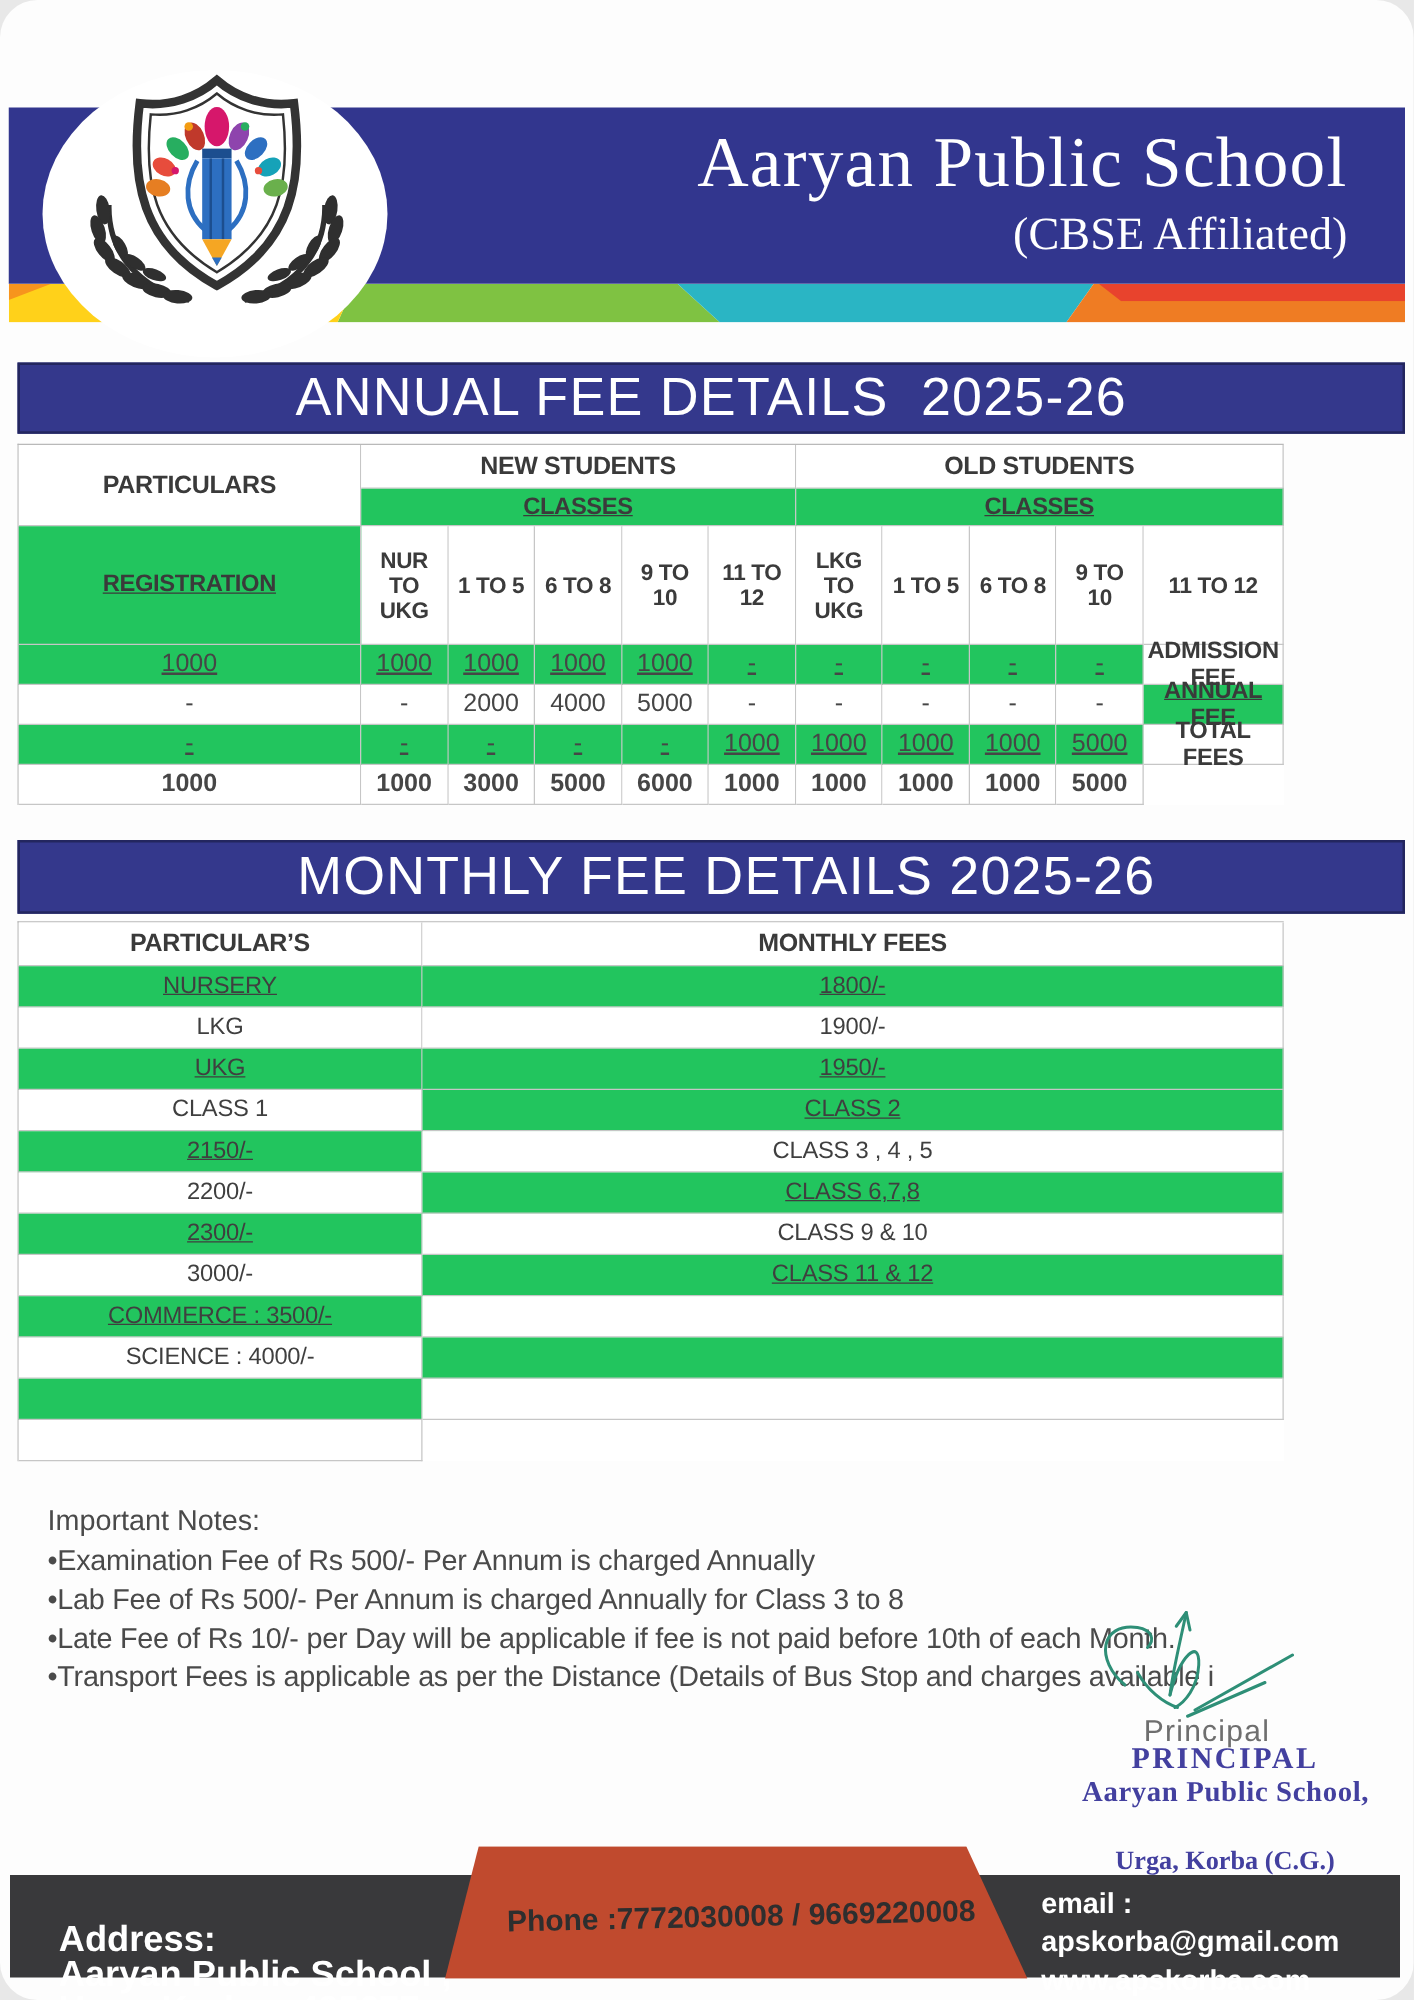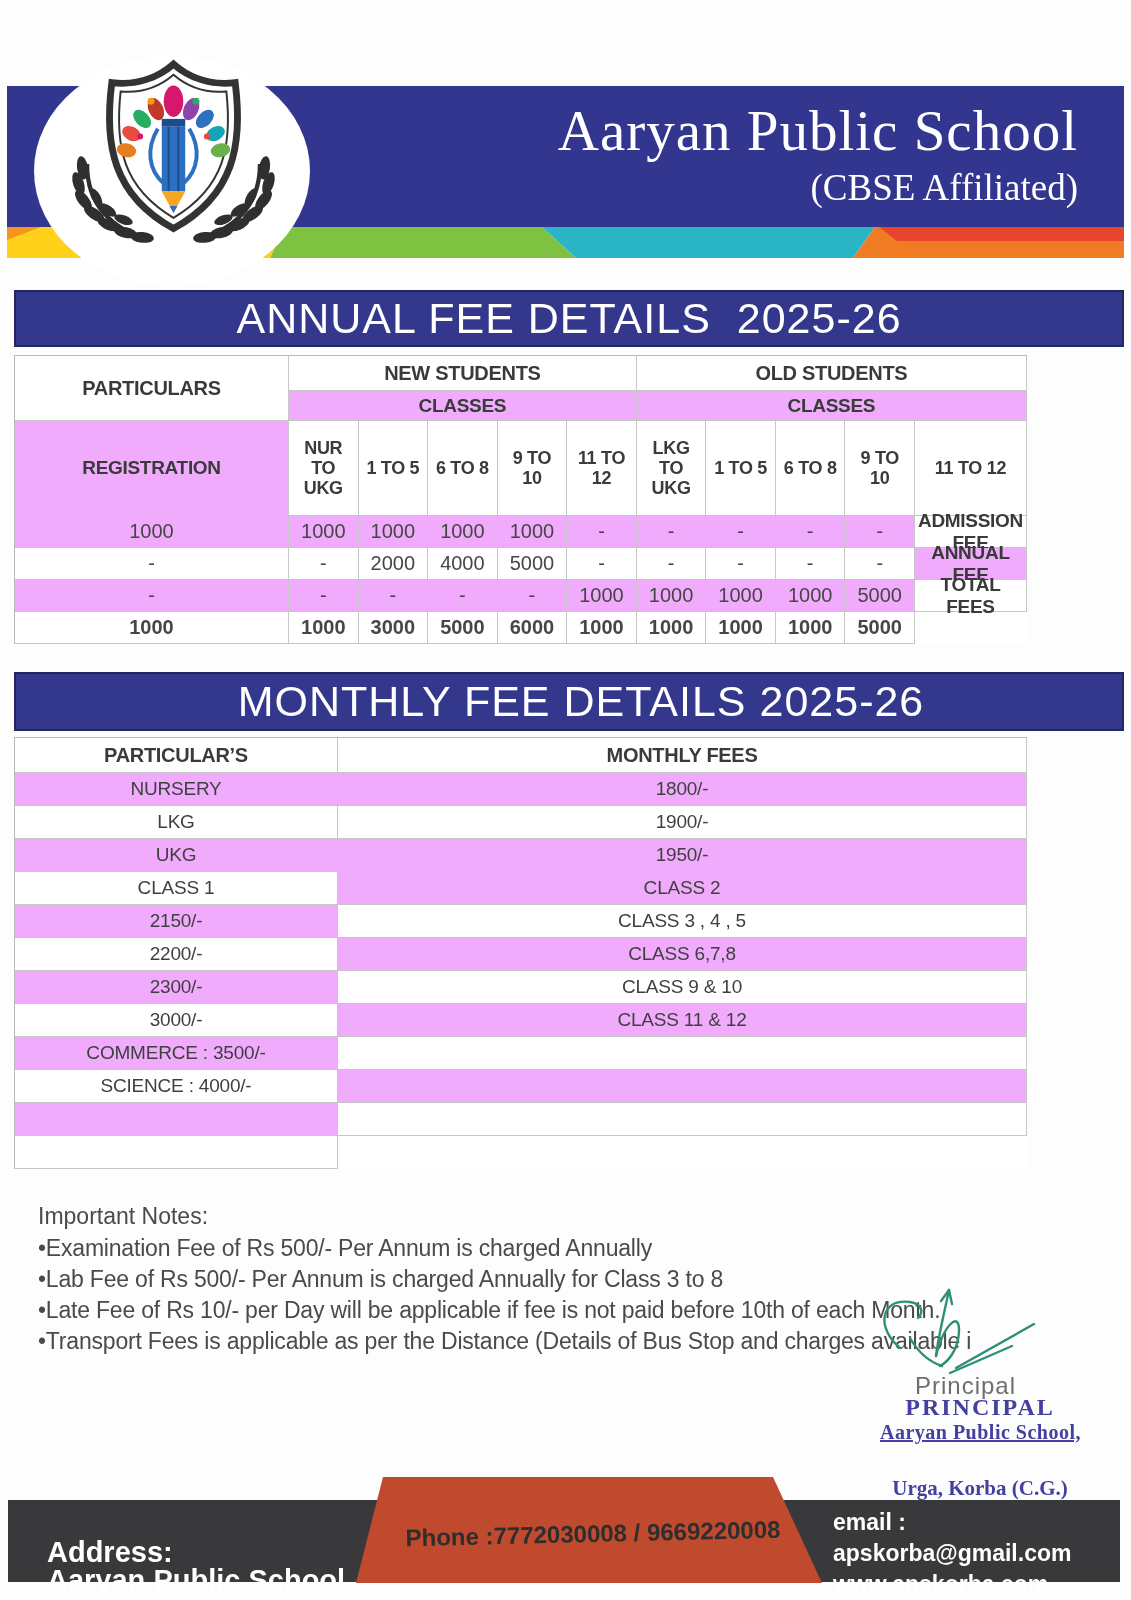--- a/index.html
+++ b/index.html
@@ -1,19 +1,19 @@
 <!DOCTYPE html>
 <html><head>
 <meta charset="utf-8">
 <style>
   html,body{margin:0;padding:0;background:#e8e8e8;}
   .page{
     position:relative;width:1131px;height:1600px;margin:0 auto;
     background:#fdfdfd;overflow:hidden;
-    font-family:"Liberation Sans",sans-serif;color:#3b3b3b;
+    font-family:"Liberation Sans",sans-serif;color:#3b3b3b;border-radius:30px;
   }
   
   .hdr-band{position:absolute;left:7px;top:86px;width:1117px;height:141px;background:#32368e;}
   .stripes{position:absolute;left:7px;top:227px;width:1117px;height:31px;}
   .stripes div{position:absolute;inset:0;}
   .st-yellow{background:#ffd11a;clip-path:polygon(0 0,277px 0,263px 100%,0 100%);}
   .st-orange-sliver{background:#f7941d;clip-path:polygon(0 0,34px 0,0 13px);}
   .st-green{background:#7fc242;clip-path:polygon(277px 0,535px 0,569px 100%,263px 100%);}
   .st-teal{background:#2ab5c4;clip-path:polygon(535px 0,868px 0,846px 100%,569px 100%);}
   .st-orange{background:#ef7c23;clip-path:polygon(868px 0,100% 0,100% 100%,846px 100%);}
@@ -39,21 +39,21 @@
   
   .grid{
     position:absolute;left:14px;width:1013px;display:grid;box-sizing:border-box;
     border-top:1px solid #b9b9b9;border-left:1px solid #b9b9b9;background:#ffffff;
   }
   .cell{
     border-right:1px solid #c6c6c6;border-bottom:1px solid #c6c6c6;
     display:flex;align-items:center;justify-content:center;text-align:center;
     box-sizing:border-box;padding:1px 3px;background:#ffffff;line-height:1.12;
   }
-  .cell.shade{background:#f0abfc;}
+  .cell.shade{background:#22c55e;text-decoration:underline;}
   .cell.bold{font-weight:bold;}
   #annual-grid{top:355px;grid-template-columns:274px repeat(10,1fr);
     grid-template-rows:35px 30px 95px;grid-auto-rows:32px;}
   .gh{font-weight:bold;font-size:20px;letter-spacing:-0.3px;color:#3a3a3a;}
   .subh{font-weight:bold;font-size:19px;letter-spacing:-0.3px;}
   .colh{font-weight:bold;font-size:18px;letter-spacing:-0.3px;}
   .cell.particulars{grid-column:1;grid-row:1 / span 2;}
   .span5a{grid-column:2 / span 5;}
   .span5b{grid-column:7 / span 5;}
   .row2{grid-row:2;}
@@ -64,21 +64,21 @@
   #monthly-grid .body{font-size:19px;color:#3f3f3f;letter-spacing:-0.2px;}
   
   .notes{position:absolute;left:38px;top:1203px;width:940px;font-size:23px;color:#4a4a4a;}
   .notes .title{margin-bottom:5px;}
   .notes .item{margin-top:4px;letter-spacing:-0.2px;}
   
   .sig-svg{position:absolute;left:852px;top:1276px;}
   .sig-principal{position:absolute;left:915px;top:1372px;font-size:24px;color:#6e6e6e;letter-spacing:1px;}
   .stamp{position:absolute;font-family:"Liberation Serif",serif;font-weight:bold;color:#43409f;text-align:center;}
   .stamp.l1{left:900px;top:1394px;width:160px;font-size:24px;letter-spacing:2px;}
-  .stamp.l2{left:858px;top:1421px;width:245px;font-size:20px;letter-spacing:0.5px;text-decoration:underline;}
+  .stamp.l2{left:858px;top:1421px;width:245px;font-size:23px;letter-spacing:0.5px;}
   .stamp.l3{left:880px;top:1444px;width:200px;font-size:21px;margin-top:32px;}
   
   .ft-dark{position:absolute;left:8px;top:1500px;width:1112px;height:82px;background:#39393b;}
   .ft-red{position:absolute;left:345px;top:1477px;width:485px;height:106px;background:#c04a2e;
     clip-path:polygon(38px 0,428px 0,477px 100%,11px 100%);}
   .ft-address{position:absolute;left:47px;top:1505px;color:#ffffff;font-weight:bold;font-size:29px;line-height:28px;margin-top:33px;}
   .ft-phone{position:absolute;left:393px;top:1520px;width:400px;text-align:center;
     color:#2e2e2e;font-weight:bold;font-size:24px;transform:rotate(-1.3deg);}
   .ft-email{position:absolute;left:833px;top:1507px;color:#ffffff;font-weight:bold;font-size:23px;line-height:31px;}
 </style>

